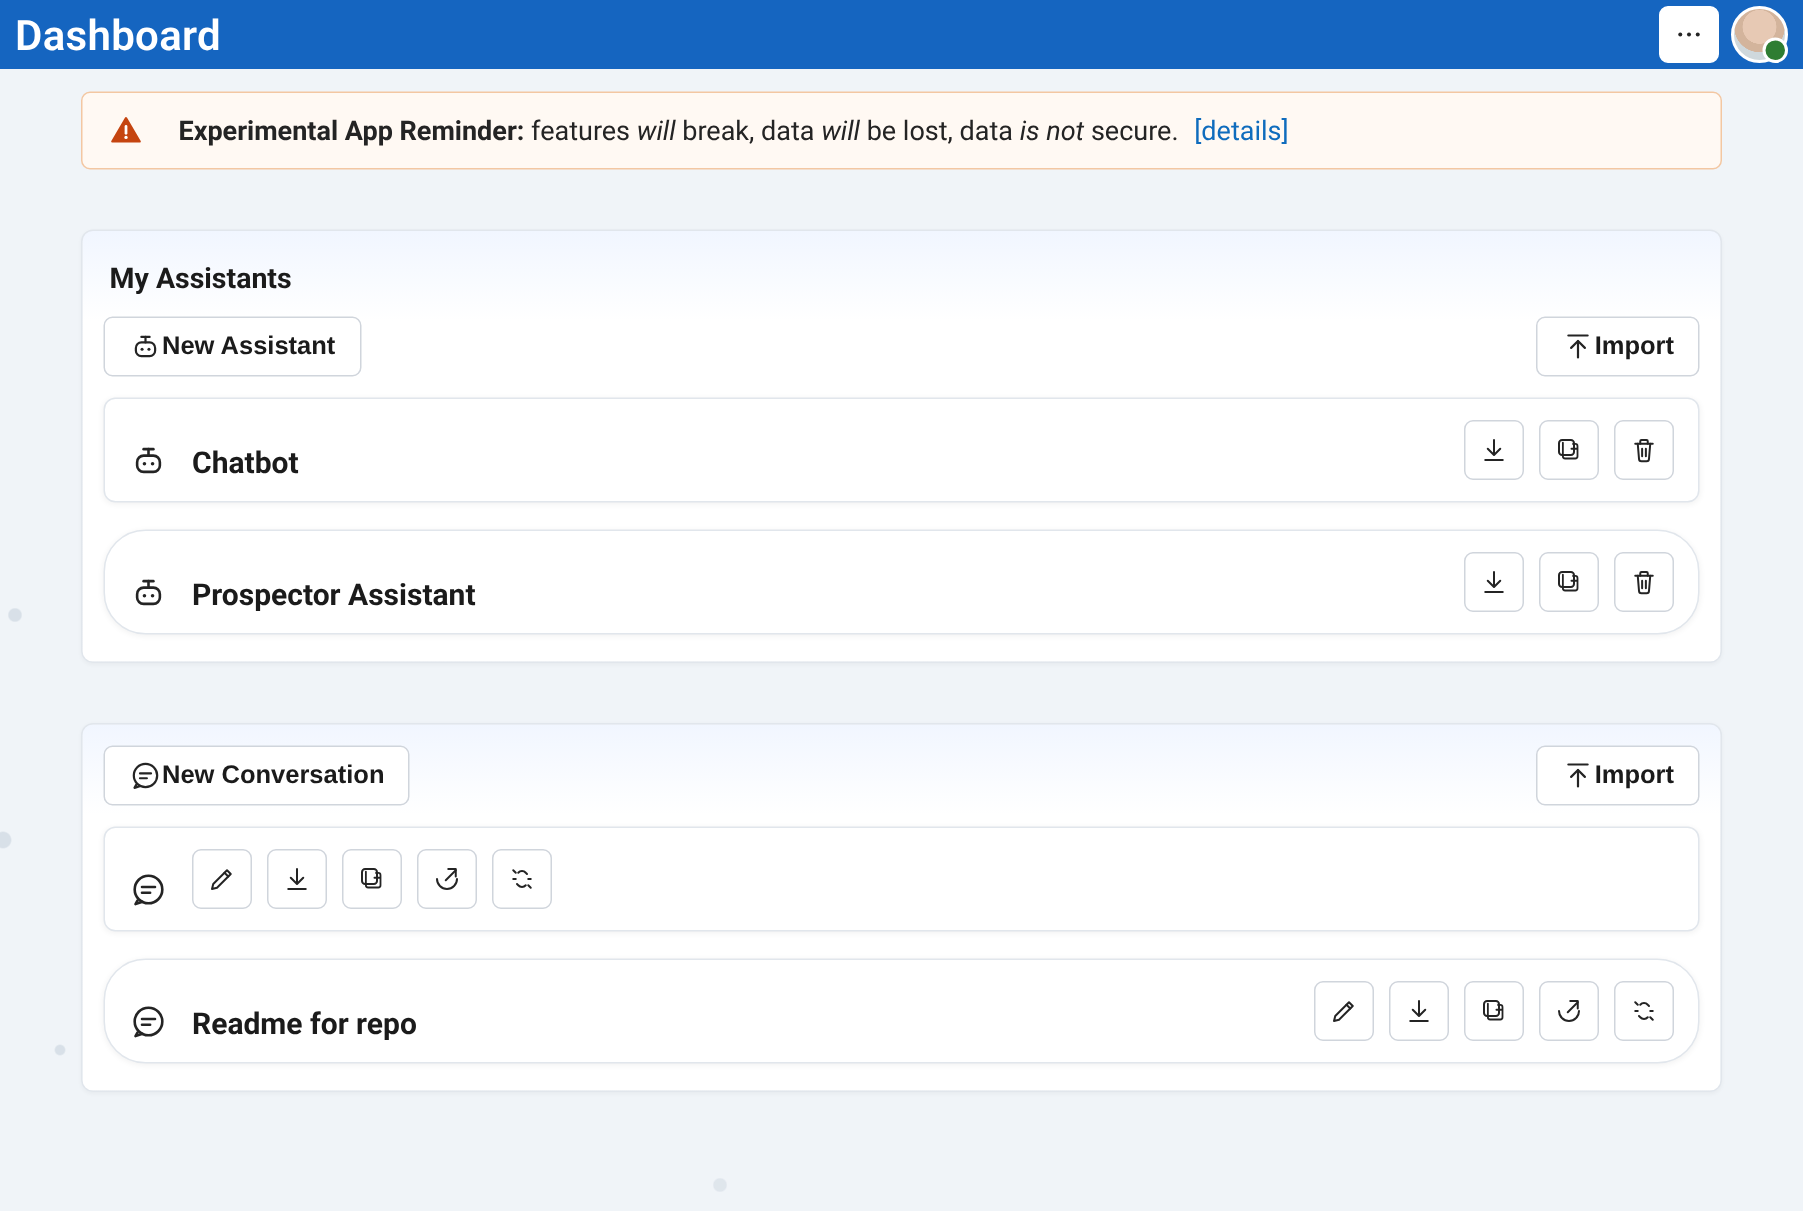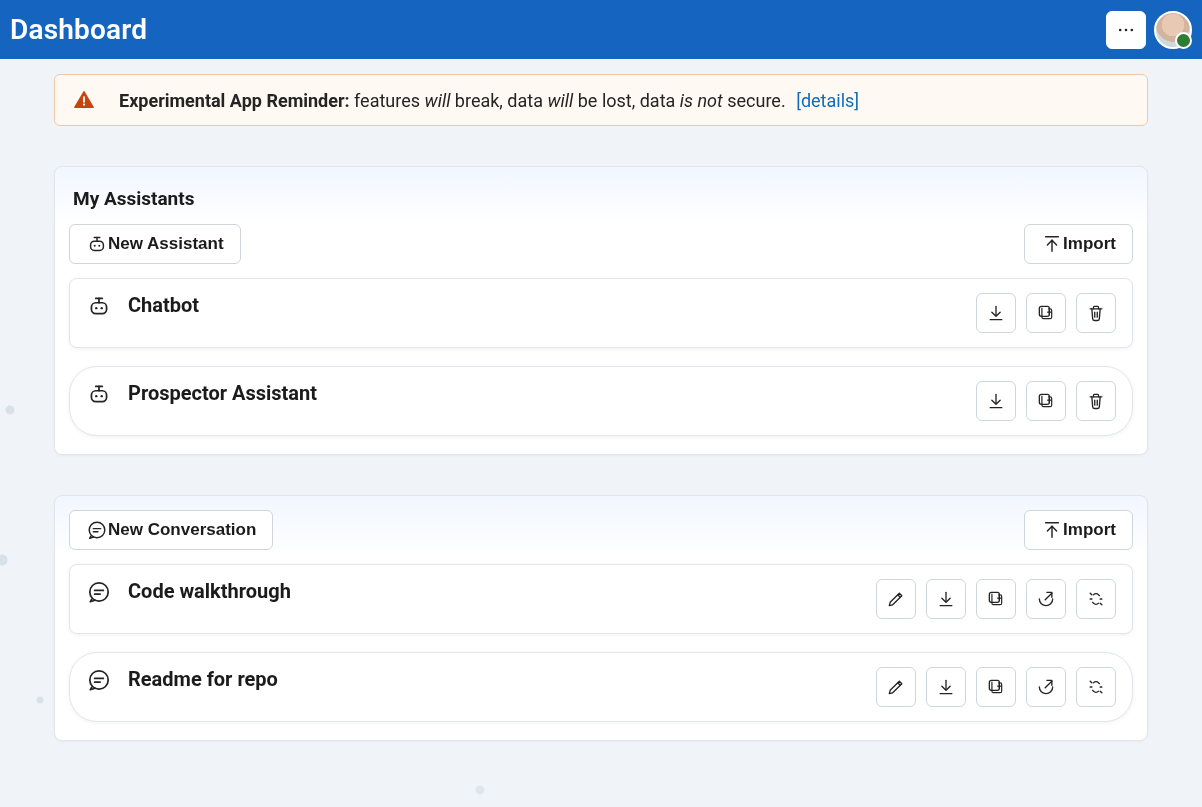--- a/index.html
+++ b/index.html
@@ -18,21 +18,21 @@
       radial-gradient(circle at 10px 410px, #c9d3de 4px, transparent 5px),
       radial-gradient(circle at 2px 560px, #c9d3de 5px, transparent 6px),
       radial-gradient(circle at 40px 700px, #c9d3de 3px, transparent 4px),
       radial-gradient(circle at 480px 790px, #d4dce5 4px, transparent 5px);
     opacity: .6;
     pointer-events: none;
   }
 
   
   .header {
-    height: 59px;
+    height: 46px;
     background: #1565c0;
     color: #fff;
     display: flex;
     align-items: center;
     padding: 0 10px;
     position: relative;
     z-index: 2;
   }
   .header h1 {
     font-size: 28px;
@@ -127,21 +127,21 @@
   .btn svg { width: 22px; height: 22px; }
 
   
   .row {
     background: #fff;
     border: 1px solid #e1e6ec;
     border-radius: 8px;
     box-shadow: 0 1px 4px rgba(0,0,0,.06);
     padding: 14px 16px;
     display: flex;
-    align-items: flex-start;
+    align-items: flex-end;
     gap: 16px;
     margin-bottom: 18px;
   }
   .row:last-child { margin-bottom: 2px; border-radius: 28px; }
   .row-title {
     font-size: 20px;
     font-weight: 700;
     flex: 1;
   }
   .row svg.lead { width: 26px; height: 26px; }
@@ -327,21 +327,20 @@
             <use href="#i-import"></use>
           </svg>
         <span>Import</span>
       </button>
     </div>
 
     <div class="row">
       <svg class="lead" viewBox="0 0 24 24">
           <use href="#i-chat"></use>
         </svg>
-      <div class="row-title">Code walkthrough</div>
       <div class="actions">
         <div class="icon-btn">
             <svg viewBox="0 0 24 24">
               <use href="#i-pencil"></use>
             </svg>
           </div>
         <div class="icon-btn">
             <svg viewBox="0 0 24 24">
               <use href="#i-download"></use>
             </svg>

